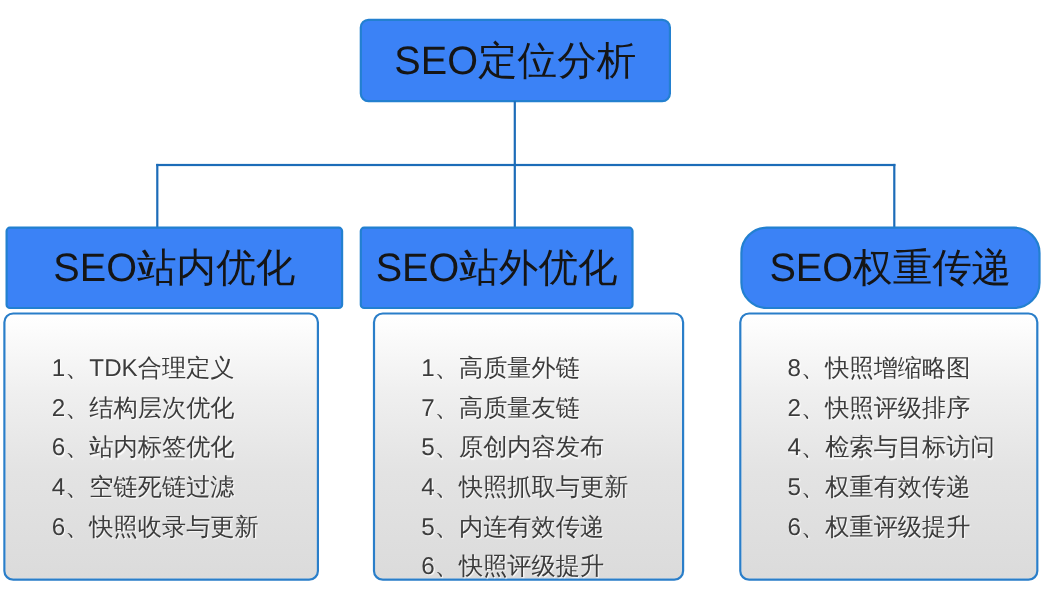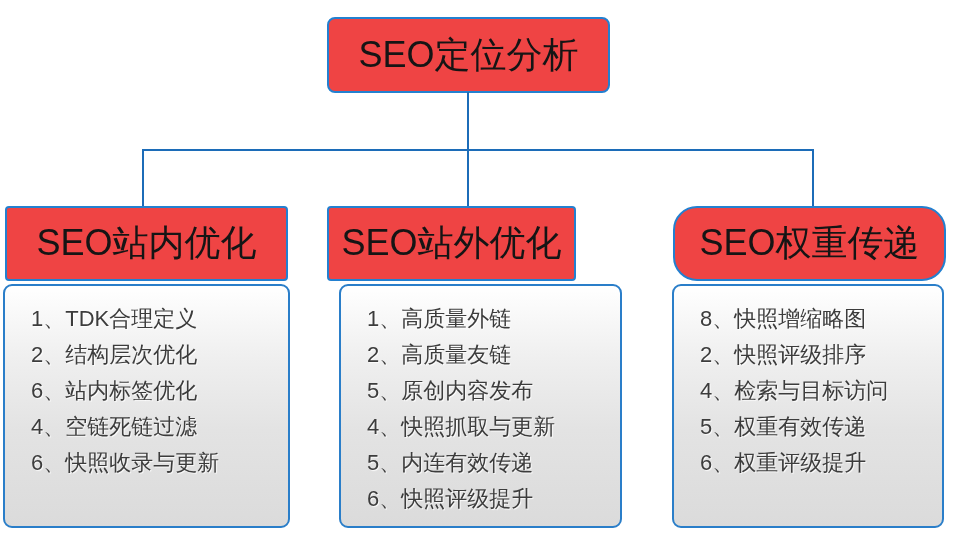--- a/index.html
+++ b/index.html
@@ -1,33 +1,33 @@
 <!DOCTYPE html>
 <html><head>
 <meta charset="utf-8">
 <style>
   html,body{margin:0;padding:0;background:#fff;}
   .canvas{position:relative;width:960px;height:550px;background:#ffffff;overflow:hidden;
           font-family:"Liberation Sans",sans-serif;}
   .line{position:absolute;background:#1c6cb8;}
-  .node{position:absolute;background:#ef4444;border:2px solid #2380d0;box-sizing:border-box;
+  .node{position:absolute;background:#3b82f6;border:2px solid #2380d0;box-sizing:border-box;
         display:flex;align-items:center;justify-content:center;
         font-size:36px;color:#151515;white-space:nowrap;}
   .root{left:327px;top:17px;width:283px;height:76px;border-radius:8px;}
   .header{top:206px;height:75px;border-radius:4px;}
-  .hdr0{left:5px;width:283px;}
+  .hdr0{left:5px;width:307px;}
   .hdr1{left:327px;width:249px;}
   .hdr2{left:673px;width:273px;border-radius:24px;}
   .panel{position:absolute;top:284px;height:244px;box-sizing:border-box;
          border:2px solid #2a7ec9;border-radius:9px;
          background:linear-gradient(180deg,#ffffff 0%,#efefef 30%,#e3e3e3 60%,#dbdbdb 100%);}
   .pnl0{left:3px;width:287px;}
   .pnl1{left:339px;width:283px;}
   .pnl2{left:672px;width:272px;}
-  .panel ul{list-style:none;margin:0;padding:15px 6px 0 26px;}
+  .panel ul{list-style:none;margin:16px;padding:15px 6px 0 26px;}
   .panel li{font-size:22px;line-height:36px;color:#3c3c3c;white-space:nowrap;
             text-shadow:1px 1px 1px rgba(255,255,255,0.9);}
   
   .stem{left:467px;top:92px;width:2px;height:59px;}
   .hbar{left:142px;top:149px;width:672px;height:2px;}
   .drop{top:149px;width:2px;height:58px;}
   .d0{left:142px;}
   .d1{left:467px;}
   .d2{left:812px;}
 </style>
@@ -58,21 +58,21 @@
       <li>6、快照收录与更新</li>
     </ul>
   </div>
 
   <div class="node header hdr1">
     <span>SEO站外优化</span>
   </div>
   <div class="panel pnl1">
     <ul>
       <li>1、高质量外链</li>
-      <li>2、高质量友链</li>
+      <li>7、高质量友链</li>
       <li>5、原创内容发布</li>
       <li>4、快照抓取与更新</li>
       <li>5、内连有效传递</li>
       <li>6、快照评级提升</li>
     </ul>
   </div>
 
   <div class="node header hdr2">
     <span>SEO权重传递</span>
   </div>

